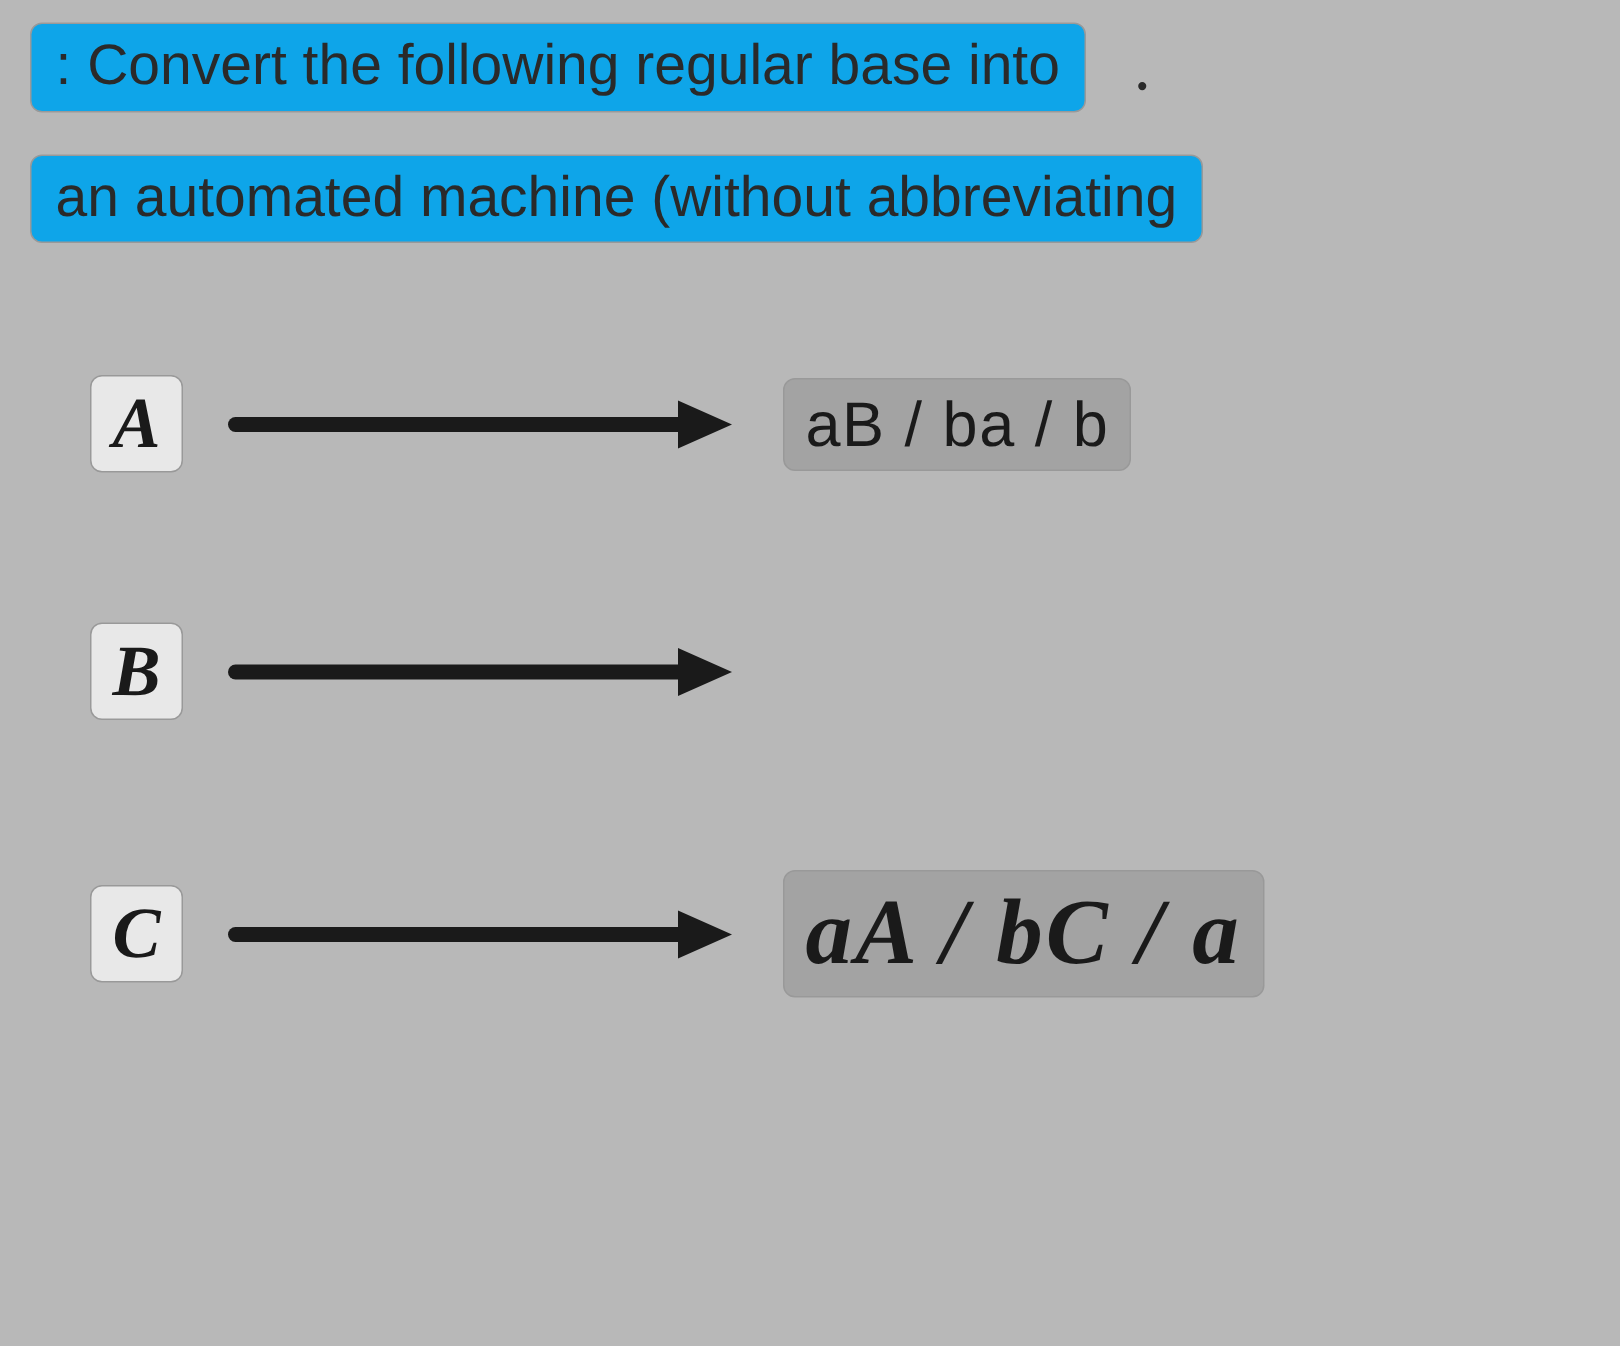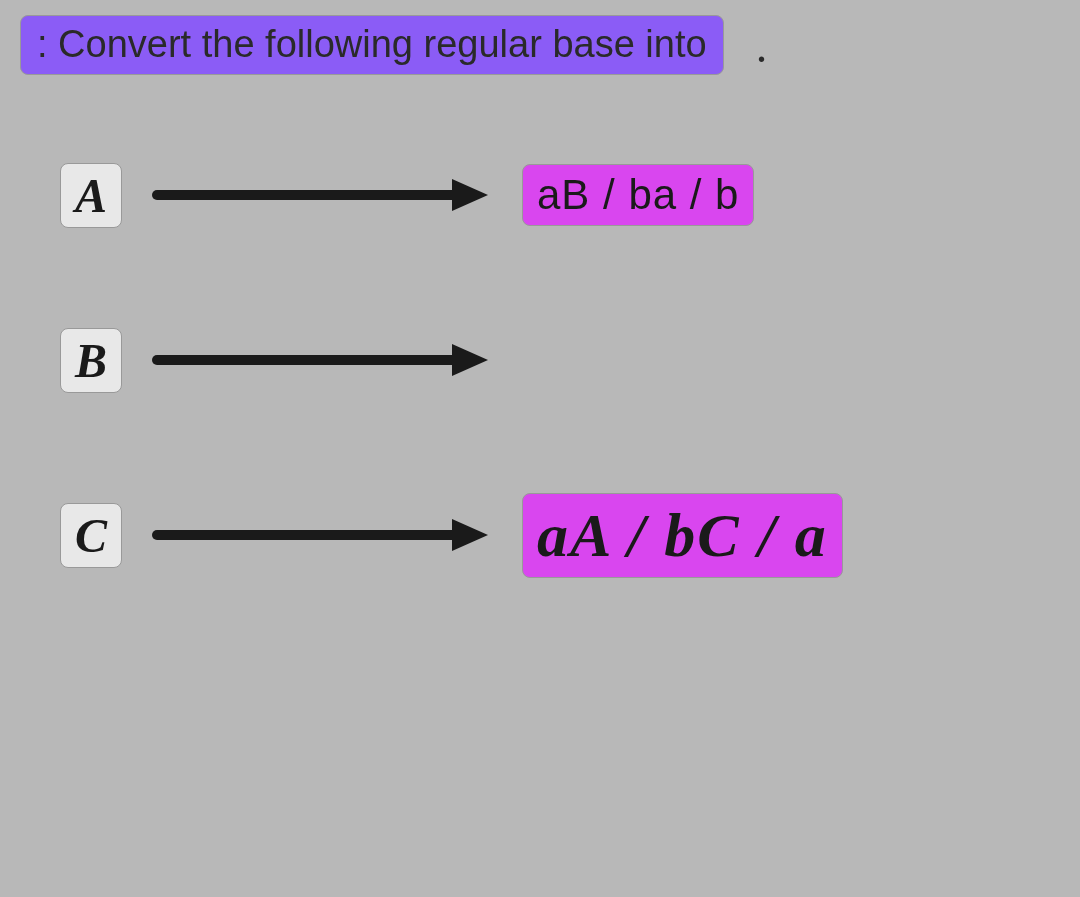--- a/index.html
+++ b/index.html
@@ -12,21 +12,21 @@
       width: 1080px;
       height: 897px;
       font-family: Arial, sans-serif;
       overflow: hidden;
     }
     .question-area {
       padding: 15px 20px 0 20px;
     }
     .question-line {
       display: inline-block;
-      background: #8b5cf6;
+      background: #0ea5e9;
       border: 1px solid #999;
       border-radius: 8px;
       padding: 6px 16px;
       margin-bottom: 28px;
       font-size: 38px;
       color: #2a2a2a;
       line-height: 1.2;
     }
     .dot {
       display: inline-block;
@@ -61,21 +61,21 @@
       min-width: 62px;
       text-align: center;
     }
     .arrow-wrap {
       width: 340px;
       margin: 0 30px;
       display: flex;
       align-items: center;
     }
     .rhs {
-      background: #d946ef;
+      background: #a3a3a3;
       border: 1px solid #999;
       border-radius: 8px;
       padding: 6px 14px;
       font-size: 42px;
       color: #1a1a1a;
       font-family: Arial, sans-serif;
       letter-spacing: 1px;
     }
     .rhs.serif {
       font-family: 'Times New Roman', serif;
@@ -85,20 +85,23 @@
       letter-spacing: 2px;
     }
   </style>
 </head>
 <body>
 
 <div class="question-area">
   <div>
     <span class="question-line">: Convert the following regular base into</span>
     <span class="dot">•</span>
+  </div>
+  <div>
+    <span class="question-line">an automated machine (without abbreviating</span>
   </div>
 </div>
 
 <div class="rules-area">
 
   <div class="rule-row">
     <span class="lhs">A</span>
     <span class="arrow-wrap">
       <svg viewBox="0 0 340 40" width="340" height="40">
         <line x1="5" y1="20" x2="310" y2="20" stroke="#1a1a1a" stroke-width="10" stroke-linecap="round"></line>

